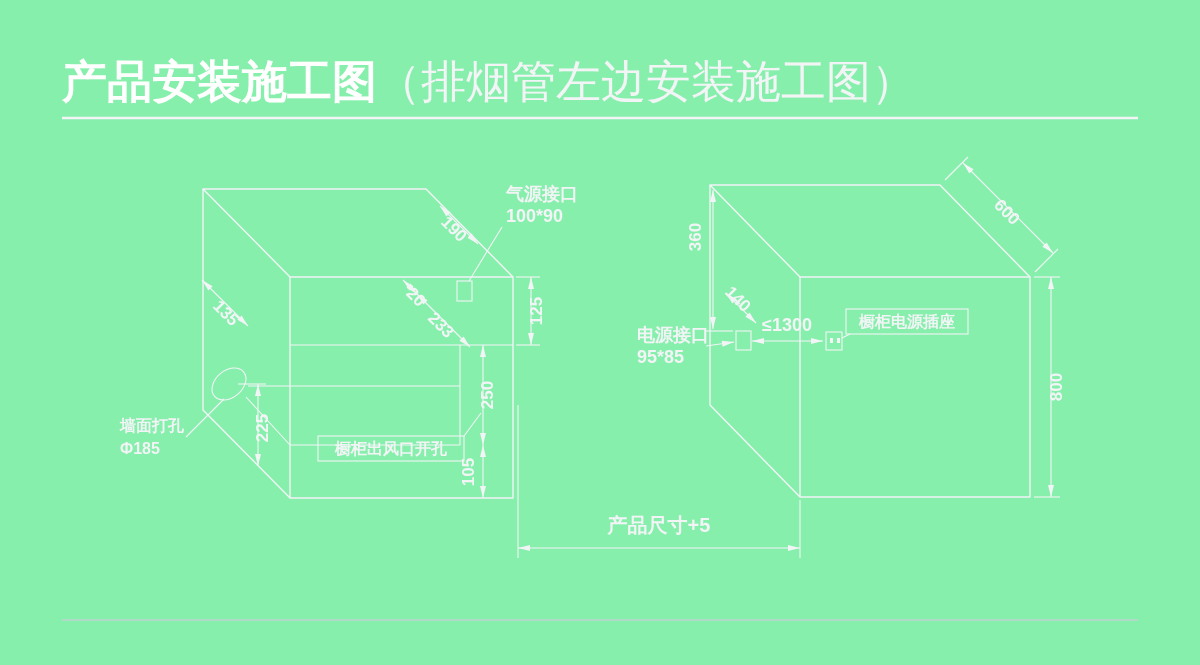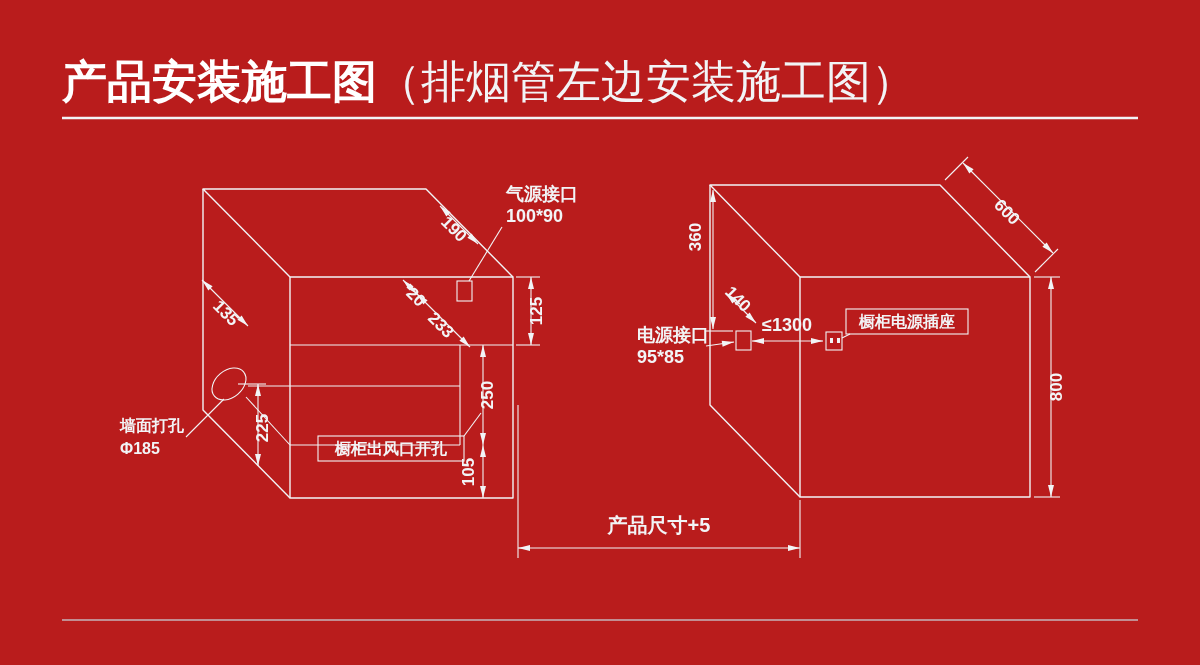--- a/index.html
+++ b/index.html
@@ -1,16 +1,16 @@
 <!DOCTYPE html>
 <html><head>
 <meta charset="utf-8">
 <style>
   html,body{margin:0;padding:0;background:#2a2d33;}
-  .canvas{position:relative;width:1200px;height:665px;background:#b91c1c;overflow:hidden;
+  .canvas{position:relative;width:1200px;height:665px;background:#86efac;overflow:hidden;
           font-family:"Liberation Sans",sans-serif;}
   svg{position:absolute;left:0;top:0;}
   .edge{stroke:#f2f4f6;stroke-width:1.4;fill:none;stroke-linejoin:round;}
   .inner{stroke:#f2f4f6;stroke-width:1.1;fill:none;}
   .dim{stroke:#f2f4f6;stroke-width:1.1;fill:none;}
   .num{font-weight:bold;font-size:17px;fill:#f2f4f6;}
   .lbl{font-weight:bold;font-size:18px;fill:#f2f4f6;}
   .lbl-s{font-weight:bold;font-size:16px;fill:#f2f4f6;}
   .title-main{font-weight:bold;font-size:45px;fill:#ffffff;}
   .title-sub{font-weight:normal;font-size:45px;fill:#f2f4f6;}

